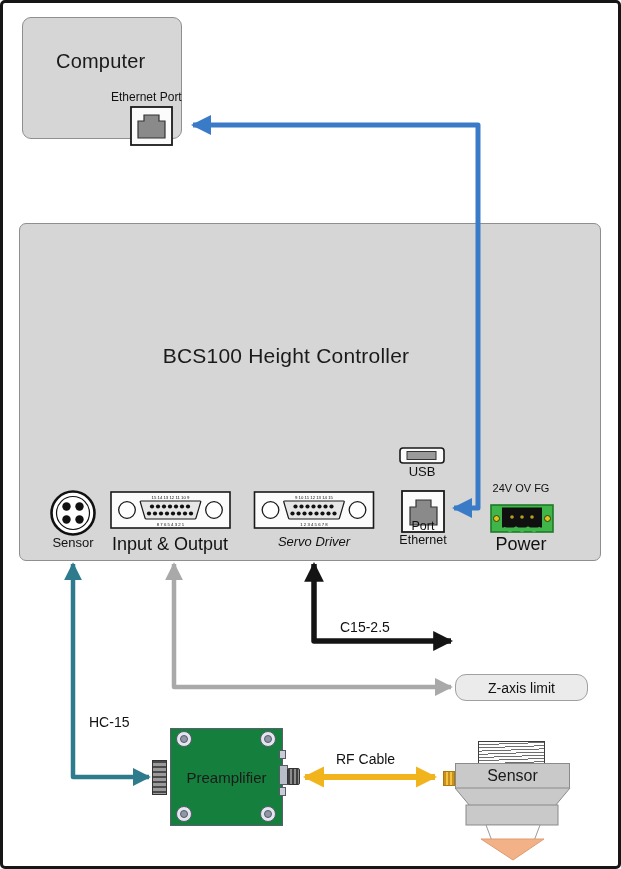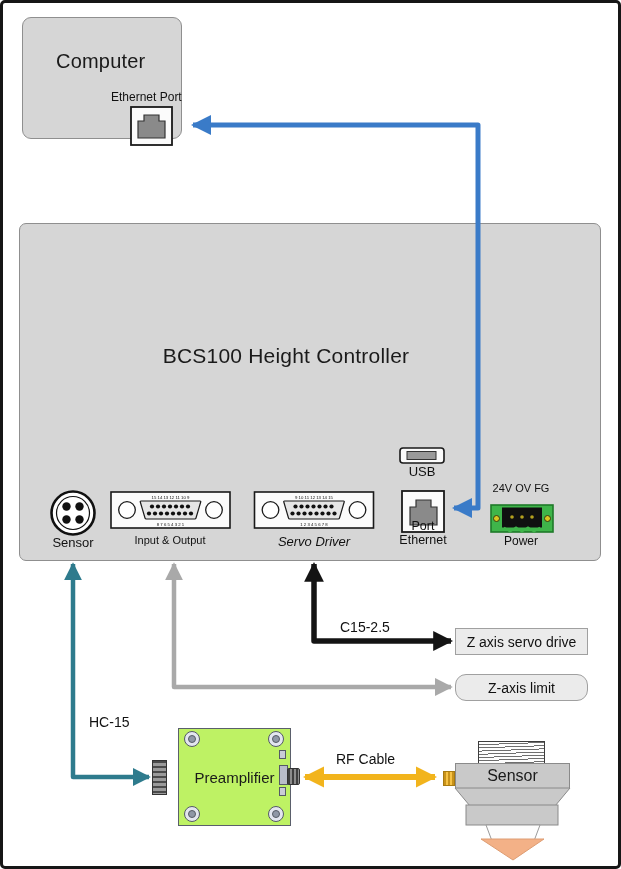--- a/index.html
+++ b/index.html
@@ -45,22 +45,22 @@
     background: #ebebeb; border: 1px solid #a0a0a0;
     display: flex; align-items: center; justify-content: center;
     font-size: 14px; color: #111;
   }
 
   
   .port-icon { position: absolute; }
 
   
   .preamp-body {
-    position: absolute; left: 175px; top: 725px; width: 113px; height: 98px;
-    background: #bef264; border: 1.5px solid #5a5f6b; border-radius: 0;
+    position: absolute; left: 167px; top: 725px; width: 113px; height: 98px;
+    background: #15803d; border: 1.5px solid #5a5f6b; border-radius: 0;
     display: flex; align-items: center; justify-content: center;
   }
   .preamp-label { font-size: 15px; color: #1a1a1a; }
   .screw {
     position: absolute; width: 16px; height: 16px; border-radius: 50%;
     border: 1.5px solid #555a66; background: #e3e6ef;
     display: flex; align-items: center; justify-content: center;
   }
   .screw-inner { width: 8px; height: 8px; border-radius: 50%; background: #8f97a6; border: 1px solid #565b66; }
   .preamp-left-connector {
@@ -146,21 +146,21 @@
         <circle cx="51" cy="22.5" r="2.1"></circle>
         <circle cx="57" cy="22.5" r="2.1"></circle>
         <circle cx="63" cy="22.5" r="2.1"></circle>
         <circle cx="69" cy="22.5" r="2.1"></circle>
         <circle cx="75" cy="22.5" r="2.1"></circle>
         <circle cx="81" cy="22.5" r="2.1"></circle>
     </g>
     <text x="60.5" y="8" font-size="4.3" text-anchor="middle" fill="#111">15 14 13 12 11 10 9</text>
     <text x="60.5" y="34.5" font-size="4.3" text-anchor="middle" fill="#111">8 7 6 5 4 3 2 1</text>
   </svg>
-  <div class="small-label center-label" style="left:167px; top:531px; font-size:11px;">Input &amp; Output</div>
+  <div class="small-label center-label" style="left:167px; top:531px; font-size:18px;">Input &amp; Output</div>
 
   <svg class="port-icon" style="left:250px; top:488px;" width="122" height="38" viewBox="0 0 121 38">
     <rect x="1" y="1" width="119" height="36" fill="#fbfbfb" stroke="#1a1a1a" stroke-width="1.6"></rect>
     <circle cx="17" cy="19" r="8.3" fill="#ffffff" stroke="#1a1a1a" stroke-width="1.3"></circle>
     <circle cx="104" cy="19" r="8.3" fill="#ffffff" stroke="#1a1a1a" stroke-width="1.3"></circle>
     <path d="M 31 10 L 90 10 Q 91 10 90.7 11 L 86 27 Q 85.7 28 84.7 28 L 36.3 28 Q 35.3 28 35 27 L 30.3 11 Q 30 10 31 10 Z" fill="#e6e6e6" stroke="#1a1a1a" stroke-width="1.2"></path>
     <g fill="#111">
       <circle cx="42" cy="15.5" r="2.1"></circle>
         <circle cx="48" cy="15.5" r="2.1"></circle>
         <circle cx="54" cy="15.5" r="2.1"></circle>
@@ -199,27 +199,26 @@
   <svg class="port-icon" style="left:487px; top:501px;" width="64" height="29" viewBox="0 0 64 29">
     <rect x="1" y="1" width="62" height="27" fill="#3fb54a" stroke="#1e7a28" stroke-width="1.6"></rect>
     <rect x="12" y="3.5" width="40" height="20" fill="#101010"></rect>
     <path d="M 14 23.5 l 6 4 l 6 -4 l 6 4 l 6 -4 l 6 4 l 6 -4" fill="none" stroke="#3fb54a" stroke-width="2"></path>
     <circle cx="6.5" cy="14.5" r="3" fill="#d8c820" stroke="#3a3a10" stroke-width="1"></circle>
     <circle cx="57.5" cy="14.5" r="3" fill="#d8c820" stroke="#3a3a10" stroke-width="1"></circle>
     <circle cx="22" cy="13" r="1.8" fill="#b5a11e"></circle>
     <circle cx="32" cy="13" r="1.8" fill="#b5a11e"></circle>
     <circle cx="42" cy="13" r="1.8" fill="#b5a11e"></circle>
   </svg>
-  <div class="small-label center-label" style="left:518px; top:531px; font-size:12px;">Power</div>
+  <div class="small-label center-label" style="left:518px; top:531px; font-size:18px;">Power</div>
 
   <div class="cable-label" style="left:337px; top:616px;">C15-2.5</div>
   <div class="cable-label" style="left:86px; top:711px;">HC-15</div>
   <div class="cable-label" style="left:333px; top:748px;">RF Cable</div>
 
-  <div class="target-box" style="top:625px;">Z axis servo drive</div>
   <div class="target-box" style="top:671px;border-radius:11px;">Z-axis limit</div>
 
   <div class="preamp-left-connector"></div>
   <div class="preamp-body">
     <div class="screw" style="left:5px; top:2px;">
         <div class="screw-inner"></div>
       </div>
     <div class="screw" style="left:89px; top:2px;">
         <div class="screw-inner"></div>
       </div>

